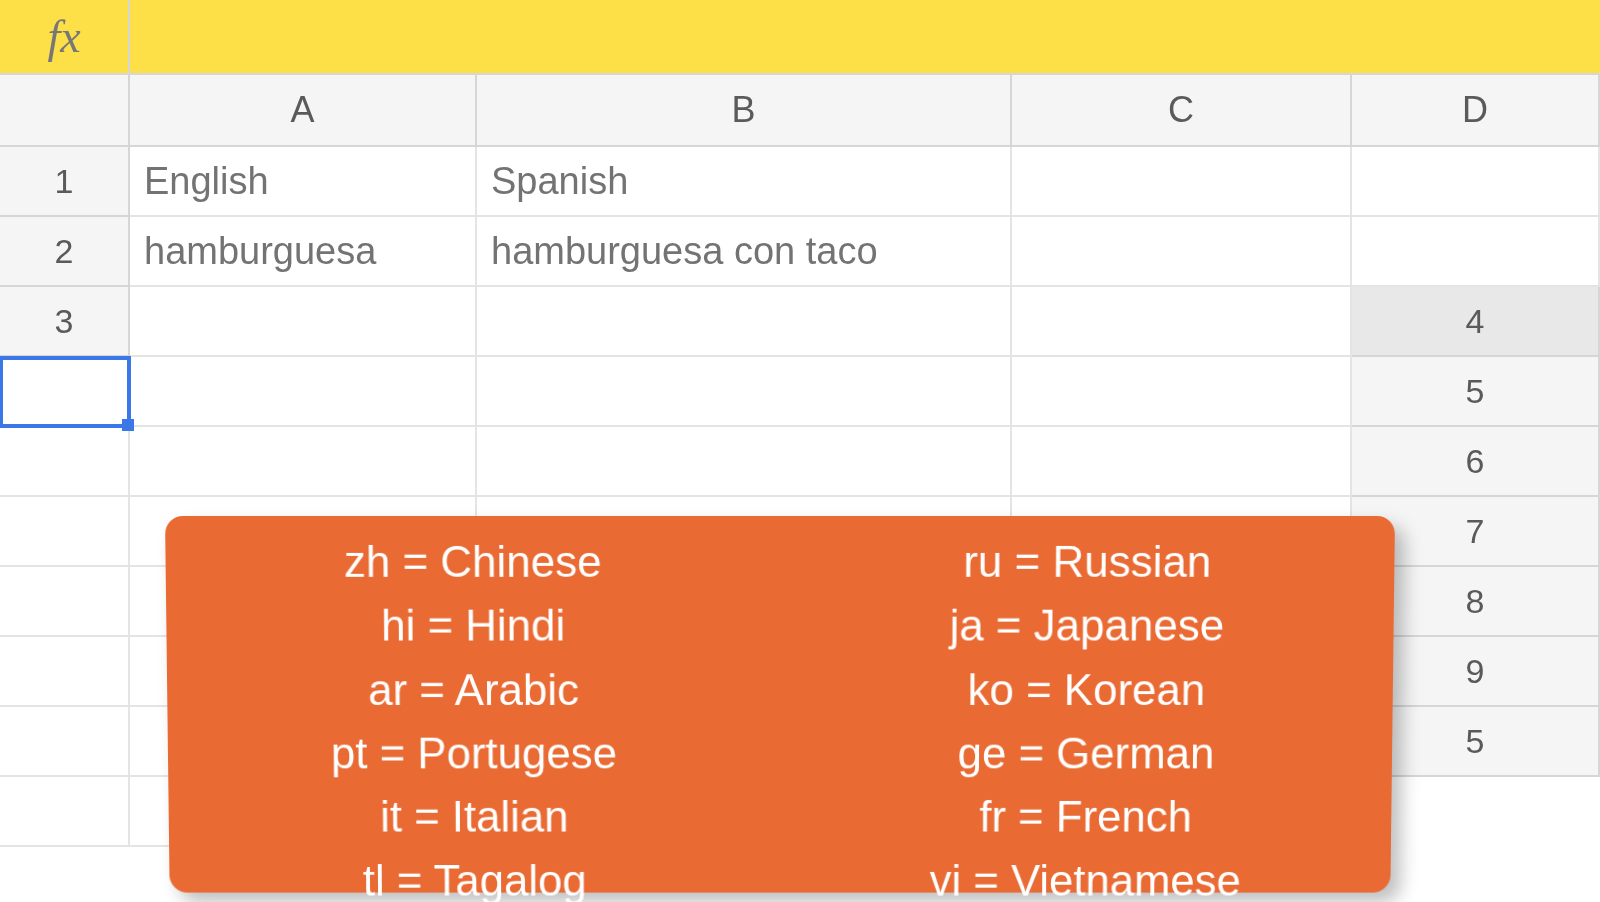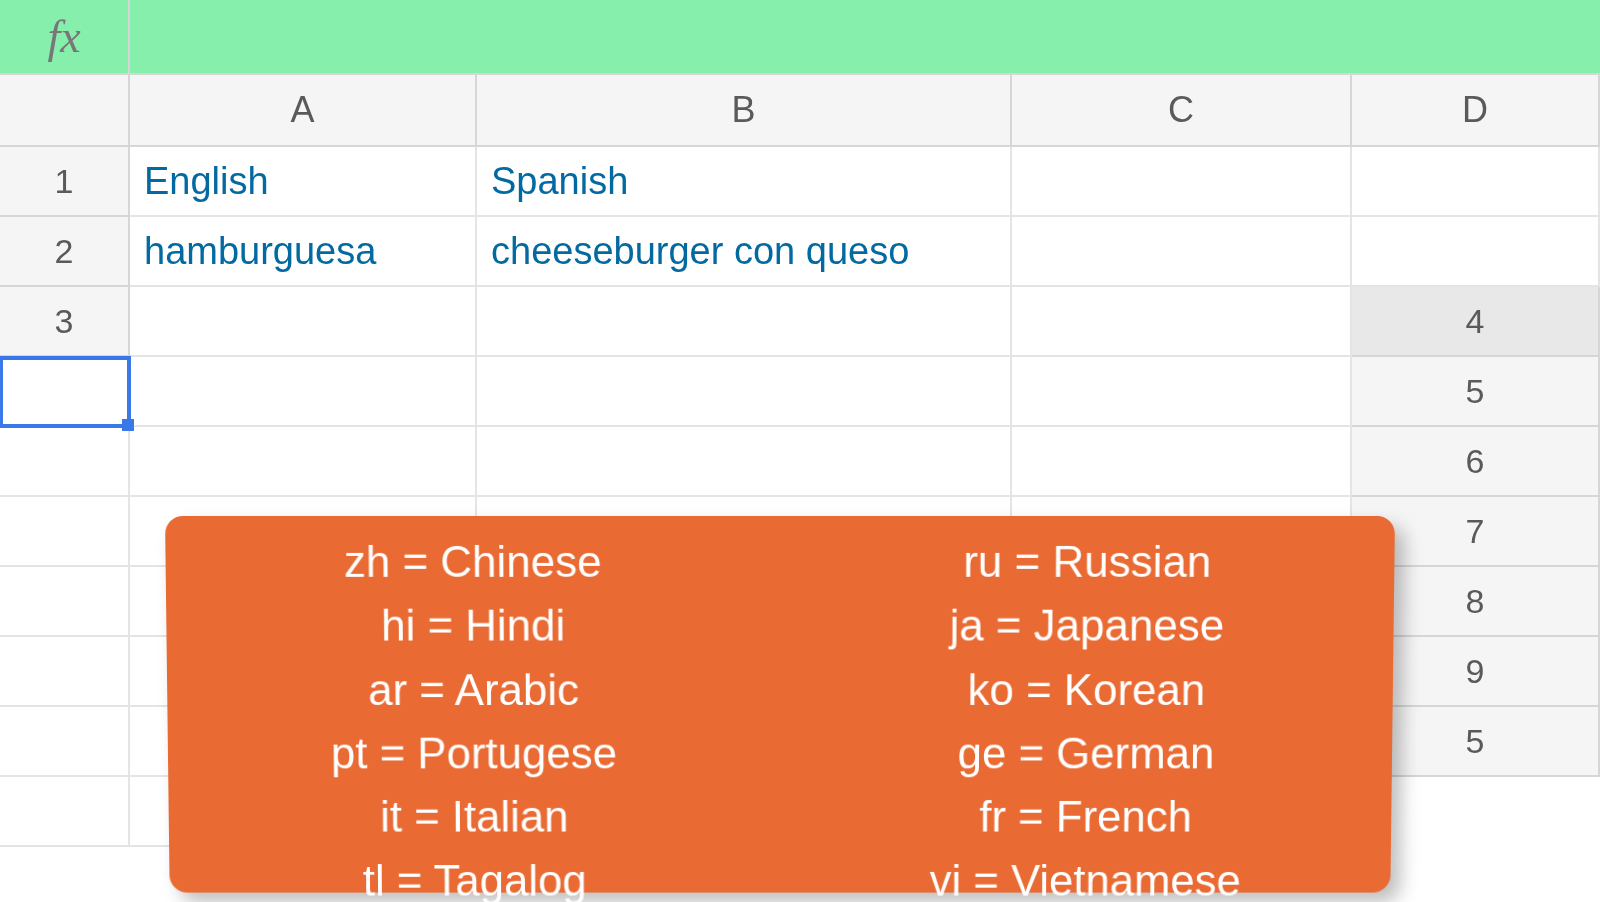--- a/index.html
+++ b/index.html
@@ -11,21 +11,21 @@
       height: 902px;
       position: relative;
     }
 
     
     .fx-bar {
       height: 75px;
       border-bottom: 2px solid #d6d6d6;
       display: flex;
       align-items: center;
-      background: #86efac;
+      background: #fde047;
     }
     .fx-label {
       width: 130px;
       text-align: center;
       font-style: italic;
       font-family: "Times New Roman", serif;
       font-size: 46px;
       color: #777;
       border-right: 2px solid #d6d6d6;
       height: 100%;
@@ -76,21 +76,21 @@
     }
     .rowhdr.selected {
       background: #e8e8e8;
     }
 
     
     .cell {
       border-right: 2px solid #e4e4e4;
       border-bottom: 2px solid #e4e4e4;
       font-size: 38px;
-      color: #0369a1;
+      color: #737373;
       padding: 0 14px;
       display:flex;
       align-items:center;
       position: relative;
       background: #fff;
     }
     .cell, .rowhdr { height: 70px; }
 
     
 
@@ -153,21 +153,21 @@
   <div class="colhdr">D</div>
 
   <div class="rowhdr">1</div>
   <div class="cell">English</div>
   <div class="cell">Spanish</div>
   <div class="cell"></div>
   <div class="cell"></div>
 
   <div class="rowhdr">2</div>
   <div class="cell">hamburguesa</div>
-  <div class="cell">cheeseburger con queso</div>
+  <div class="cell">hamburguesa con taco</div>
   <div class="cell"></div>
   <div class="cell"></div>
 
   <div class="rowhdr">3</div>
   <div class="cell"></div>
   <div class="cell"></div>
   <div class="cell"></div>
 
   <div class="rowhdr selected">4</div>
   <div class="cell selected"></div>

